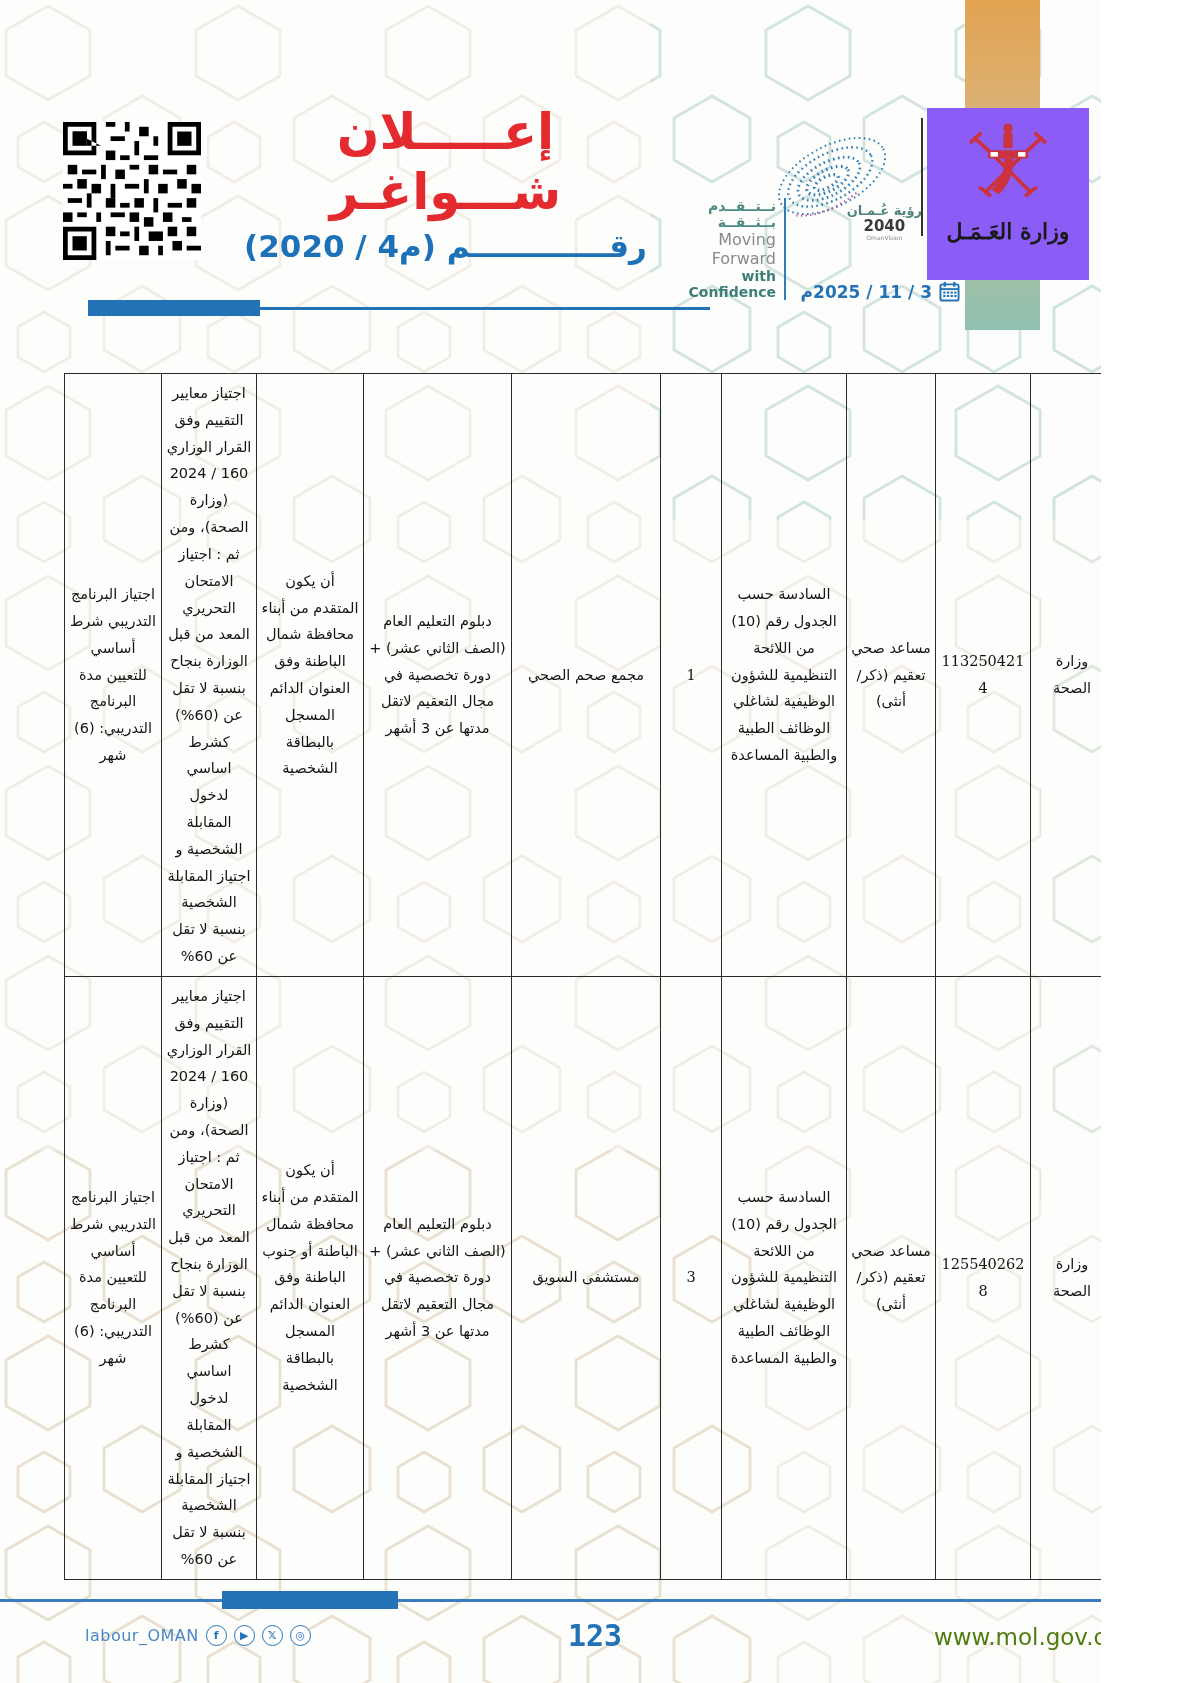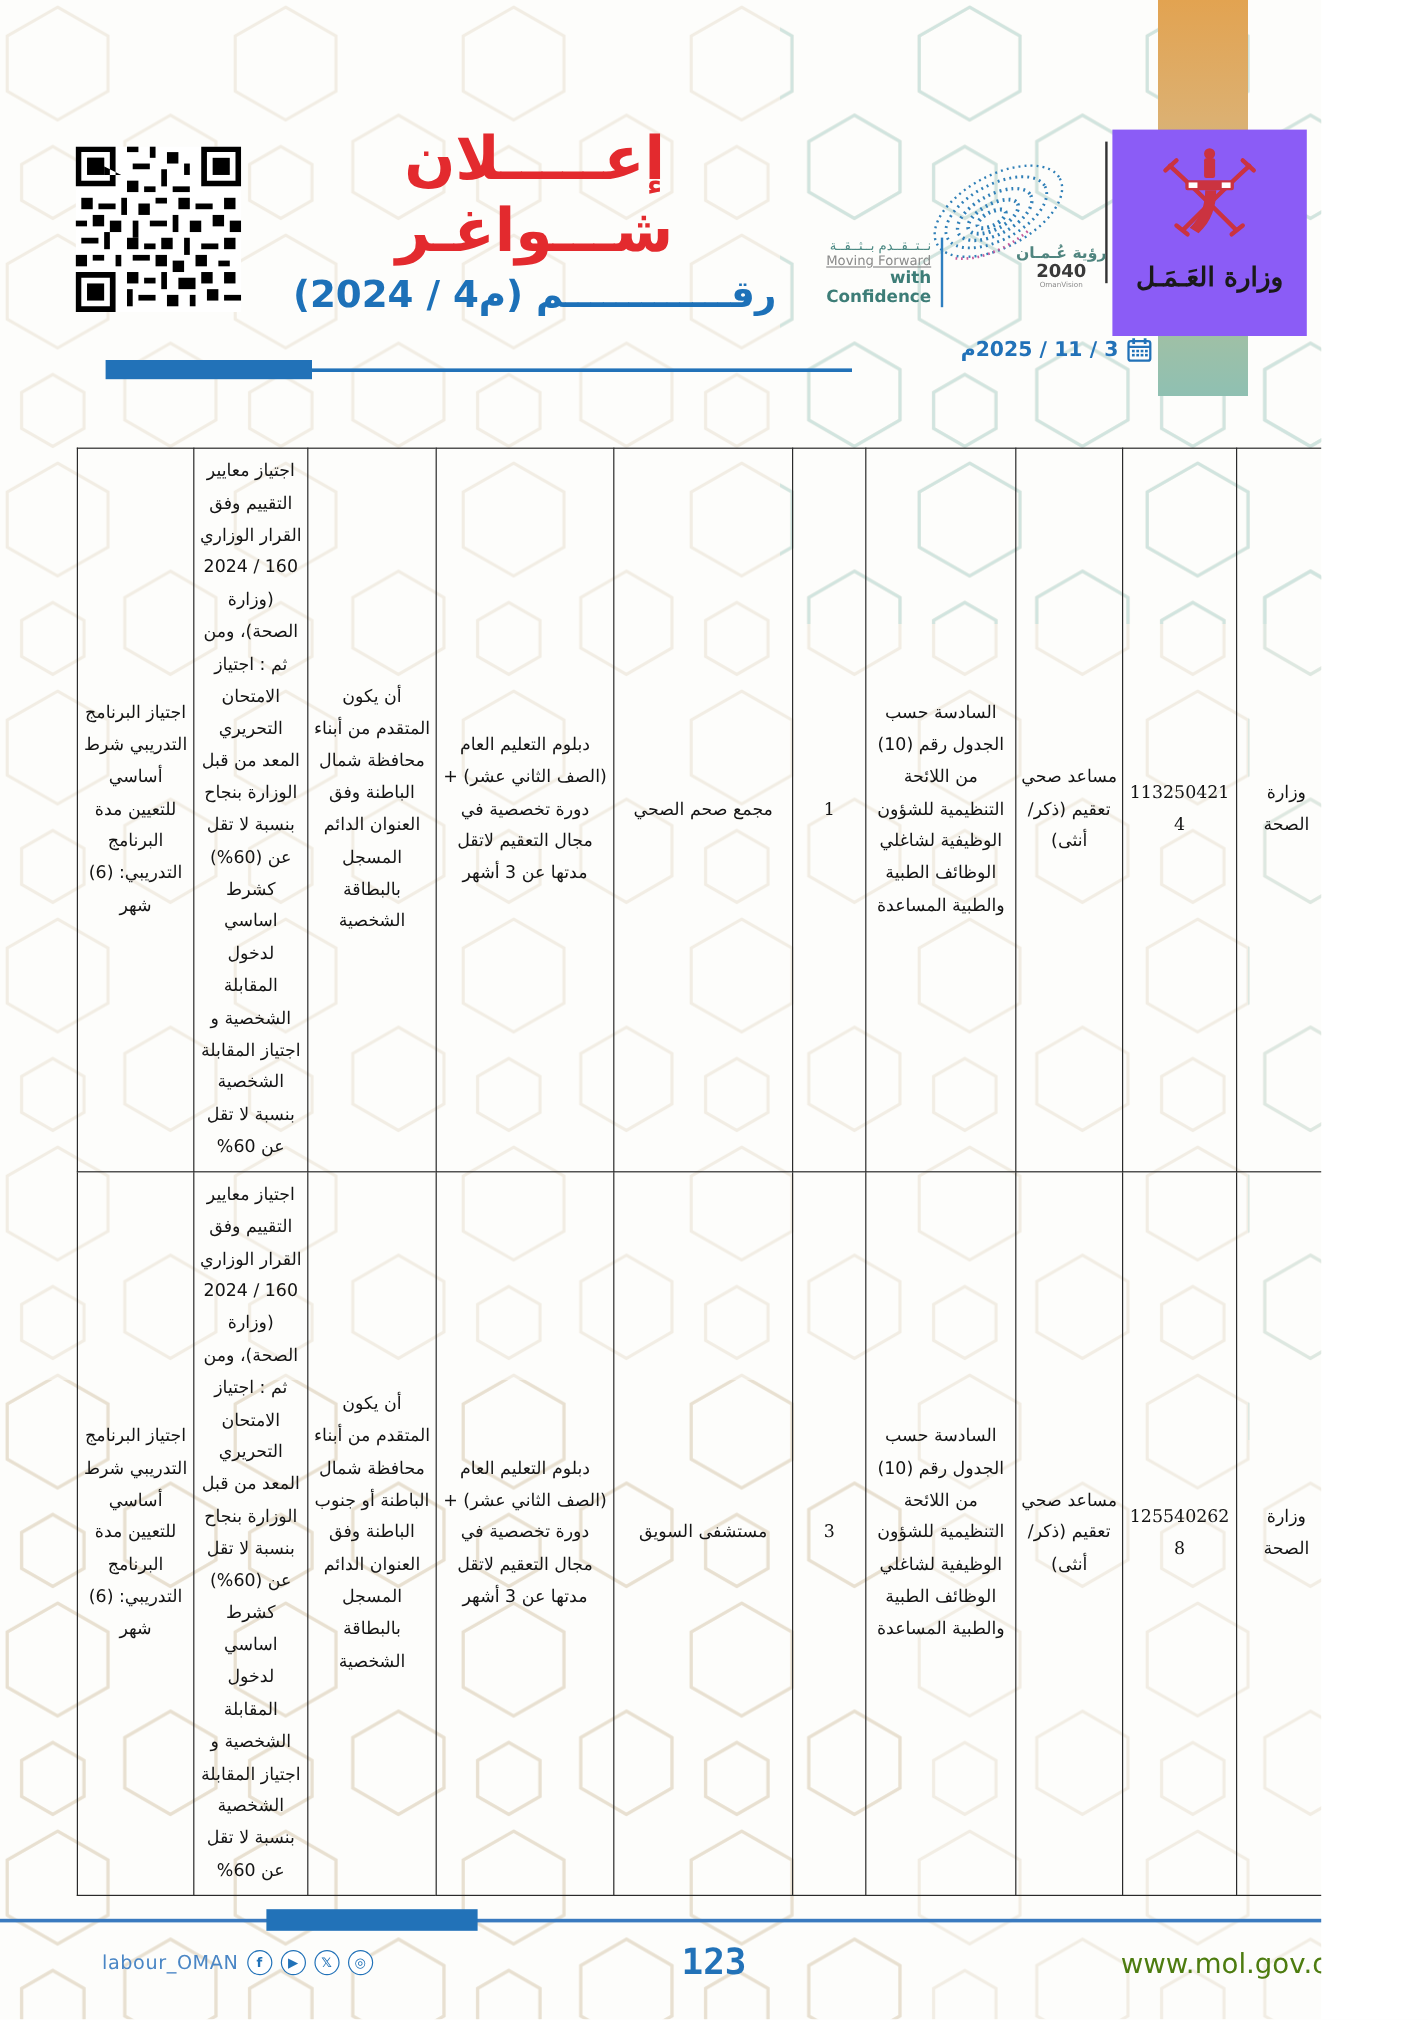--- a/index.html
+++ b/index.html
@@ -33,22 +33,22 @@
     background:#333; z-index:3; }
 
   .vision { position:absolute; left:680px; top:128px; width:240px; height:120px; z-index:3; }
   .vision .swirl { position:absolute; right:18px; top:-4px; }
   .vision-text { position:absolute; right:-2px; top:72px; text-align:center; direction:rtl; }
   .vision-ar { font-size:13px; color:#50857f; font-weight:bold; }
   .vision-year { font-size:15px; color:#3a3a3a; font-weight:bold; line-height:1; }
   .vision-sub { font-size:6px; color:#8a8a8a; }
   .tagline { position:absolute; left:2px; top:70px; width:104px; padding-right:8px;
     border-right:2px solid #2e7fc0; text-align:right; }
-  .tagline-ar { font-size:11px; color:#4c8a84; font-weight:normal; }
-  .tagline-en1 { font-size:11px; color:#8a8a8a;text-decoration:underline; }
+  .tagline-ar { font-size:14px; color:#4c8a84; font-weight:bold; }
+  .tagline-en1 { font-size:16px; color:#8a8a8a; }
   .tagline-en2 { font-size:14px; color:#3d7d77; font-weight:bold; }
 
   .date-line { position:absolute; left:790px; top:281px; width:170px; z-index:3;
     direction:rtl; display:flex; align-items:center; gap:7px; justify-content:flex-start;
     color:#2272b8; font-weight:bold; font-size:17px; }
 
   
   table.vacancies { position:absolute; left:64px; top:373px; width:1049px; z-index:2;
     border-collapse:collapse; direction:rtl; table-layout:fixed; background:transparent; }
   table.vacancies td { border:1.5px solid #2a2a2a; vertical-align:middle; text-align:center;
@@ -165,21 +165,21 @@
         <rect x="11" y="26" width="3" height="1"></rect>
       <rect x="16" y="26" width="2" height="2"></rect>
         <rect x="20" y="26" width="1" height="2"></rect>
       <rect x="23" y="25" width="2" height="2"></rect>
         <rect x="26" y="26" width="3" height="1"></rect>
     </g>
   </svg>
 
   <div class="header-left">
     <div class="title-red">إعـــــلان شـــواغـر</div>
-    <div class="subtitle-blue">رقـــــــــــــم (م4 / 2024)</div>
+    <div class="subtitle-blue">رقـــــــــــــم (م4 / 2020)</div>
   </div>
   <div class="blue-bar-thick"></div>
   <div class="blue-bar-thin"></div>
 
   <div class="ministry-card">
     <svg width="92" height="92" viewBox="0 0 100 100" xmlns="http://www.w3.org/2000/svg">
       <g stroke="#cb3340" stroke-width="4" stroke-linecap="round" fill="none">
         <path d="M14 22 C34 40 52 58 74 80"></path>
         <path d="M86 22 C66 40 48 58 26 80"></path>
         <path d="M10 26 L20 17 M90 26 L80 17"></path>

